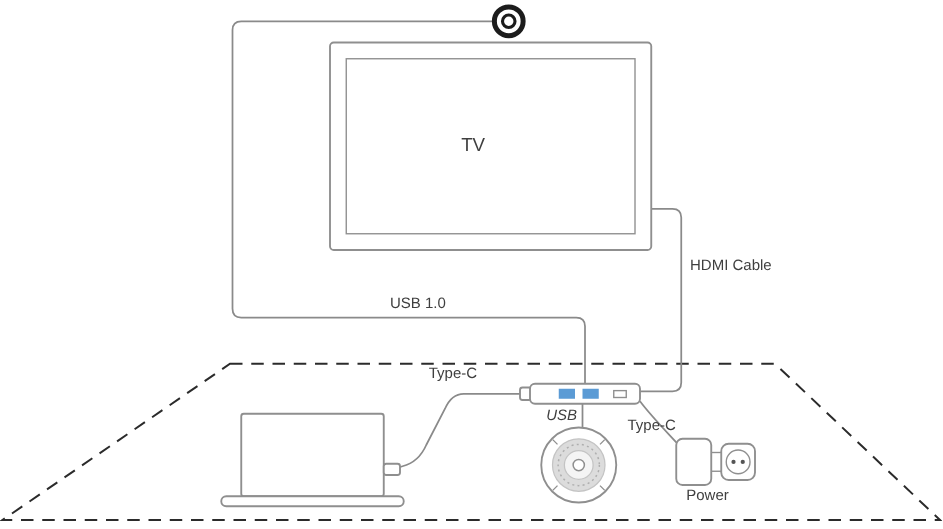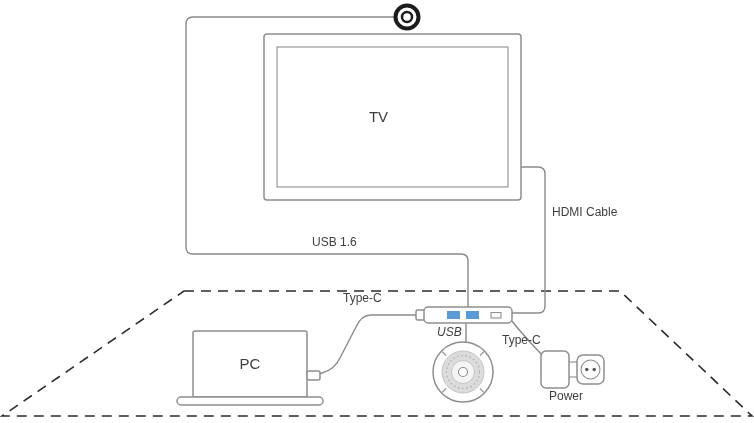--- a/index.html
+++ b/index.html
@@ -90,20 +90,19 @@
 
     <g>
       <rect class="outline" x="577" y="355" width="27" height="29" rx="6"></rect>
       <circle class="thin" cx="590.5" cy="369.5" r="9.5"></circle>
       <circle cx="586.8" cy="369.5" r="1.7" fill="#555555"></circle>
       <circle cx="594.2" cy="369.5" r="1.7" fill="#555555"></circle>
     </g>
   </svg>
 
   <div class="label device" style="left:264px; top:108px; width:229px;">TV</div>
-  <div class="label device" style="left:193px; top:355px; width:114px;">PC</div>
-  <div class="label" style="left:312px; top:236px;">USB 1.6</div>
+  <div class="label" style="left:312px; top:236px;">USB 1.0</div>
   <div class="label" style="left:552px; top:206px;">HDMI Cable</div>
   <div class="label" style="left:343px; top:292px;">Type-C</div>
   <div class="label" style="left:437px; top:326px;font-style:italic;">USB</div>
   <div class="label" style="left:502px; top:334px;">Type-C</div>
   <div class="label" style="left:549px; top:390px;">Power</div>
 </div>
 
 </body></html>

